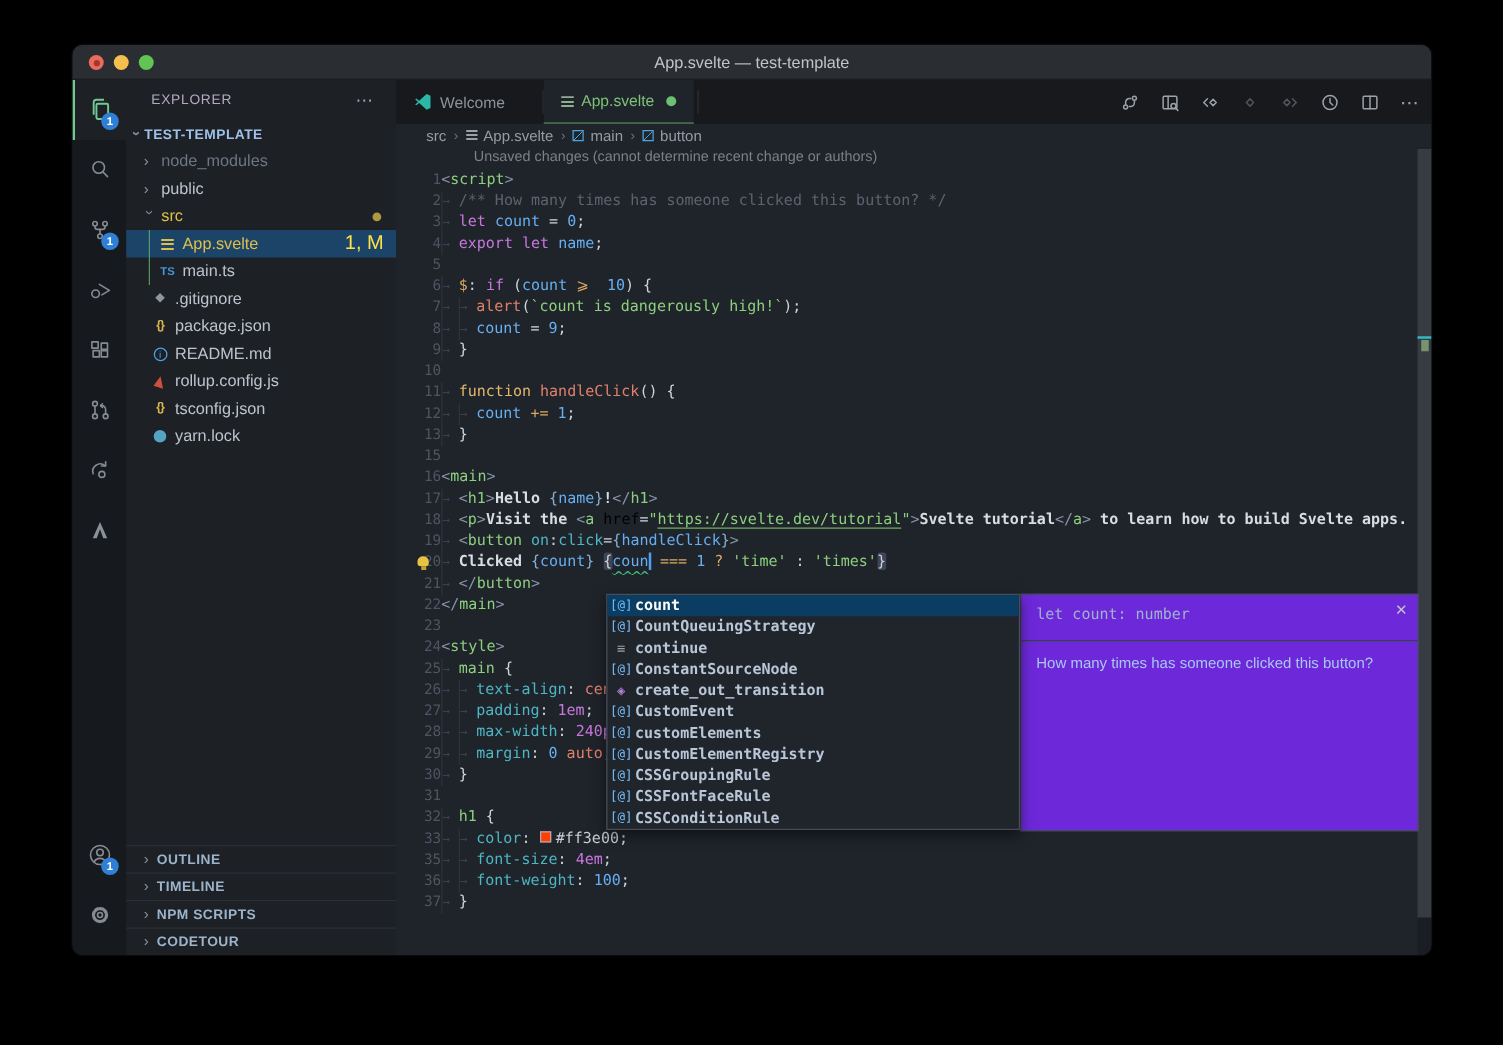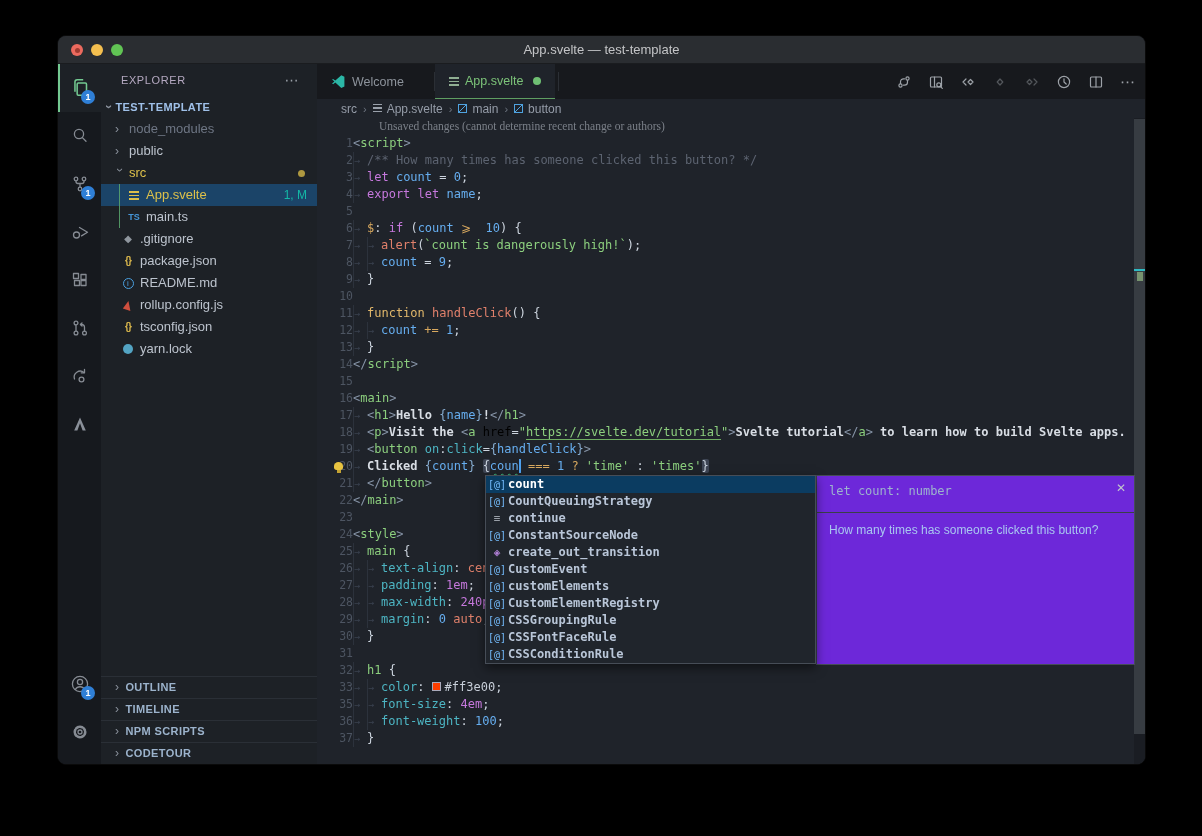--- a/index.html
+++ b/index.html
@@ -36,21 +36,21 @@
   .sb-root { height:22px; line-height:22px; font-size:11px; font-weight:bold; color:#9fc0e8; letter-spacing:.4px; }
   .sb-root .chev { display:inline-block; margin:0 4px 0 6px; color:#8a919c; transform:rotate(90deg); font-size:12px; }
   .tree-row { position:relative; height:22px; line-height:22px; font-size:13px; color:#bcc3cd;
               display:flex; align-items:center; white-space:nowrap; }
   .tree-row.selected { background:#1b4468; }
   .tree-row.dim .lbl { color:#6e7684; }
   .tree-row.modified .lbl { color:#ddc04a; }
   .tree-row .chev { color:#8a919c; width:10px; margin-right:4px; font-size:12px; display:inline-block; }
   .tree-row .chev.open { transform:rotate(90deg); }
   .tree-row .spacer { flex:1; }
-  .tree-row .badge { color:#14b8a6; font-size:12px; margin-right:10px; }
+  .tree-row .badge { color:#fde047; font-size:16px; margin-right:10px; }
   .dot-badge { width:7px; height:7px; border-radius:50%; background:#ae9840; margin-right:12px; }
   .guide { position:absolute; left:18px; top:120px; width:1px; height:44px; background:#5aa86e; opacity:.85; }
   .fico { display:inline-flex; width:14px; margin-right:5px; justify-content:center; align-items:flex-end; }
   .ic-bars { width:10px; height:9px; background:repeating-linear-gradient(to bottom,#ddc04a 0 1.6px,transparent 1.6px 3.6px); }
   .ic-ts { font-size:9px; font-weight:bold; color:#4596d8; }
   .ic-git { color:#8f969e; font-size:10px; }
   .ic-json { font-size:10px; font-weight:bold; color:#d8b64c; letter-spacing:-1px; }
   .ic-info { position:relative; width:11px; height:11px; border:1px solid #4aa0e0; border-radius:50%;
              color:#4aa0e0; font-size:8px; line-height:9px; text-align:center; }
   .ic-info::after { content:"i"; }
@@ -83,21 +83,21 @@
   .cube { position:relative; width:9px; height:9px; border:1px solid #4fa3e0;
           background:linear-gradient(135deg, transparent 46%, #4fa3e0 46%, #4fa3e0 54%, transparent 54%); }
   .bc-bars { width:9px; height:9px; background:repeating-linear-gradient(to bottom,#9aa1ab 0 1.5px,transparent 1.5px 3.4px); }
 
   
   .code { position:absolute; left:0; top:54px; width:817px; height:648px; overflow:hidden;
           font-family:"DejaVu Sans Mono", monospace; font-size:12px; }
   .code-line { position:relative; height:17px; line-height:17px; white-space:pre; display:flex; }
   .ln { width:36px; text-align:right; color:#4d5562; flex:none; font-size:11.5px; }
   .lc { position:relative; flex:none; }
-  .blame-line .lc { color:#7b8089; font-family:Liberation Serif, serif; font-size:11.5px; margin-left:26px;text-align:center; }
+  .blame-line .lc { color:#7b8089; font-family:Liberation Sans, sans-serif; font-size:11.5px; margin-left:26px;text-align:center; }
   .tab-ws { display:inline-block; width:14px; color:#3a4250; border-left:1px solid #2c323c; font-size:10px; }
   .tk-pu  { color:#8795a8; }
   .tk-tag { color:#8ccf7e; }
   .tk-kw  { color:#c678dd; }
   .tk-var { color:#66aef0; }
   .tk-num { color:#66aef0; }
   .tk-str { color:#8ccf7e; }
   .tk-strU{ color:#8ccf7e; border-bottom:1px solid #6fae62; }
   .tk-op  { color:#d9a95f; }
   .tk-w   { color:#ccd4de; }
@@ -447,21 +447,20 @@
           <div class="code-line"><span class="ln">4</span><span class="lc"><span class="tab-ws">→</span><span class="tk-kw">export</span><span class="tk-x"> </span><span class="tk-kw">let</span><span class="tk-x"> </span><span class="tk-var">name</span><span class="tk-w">;</span></span></div>
           <div class="code-line"><span class="ln">5</span><span class="lc"></span></div>
           <div class="code-line"><span class="ln">6</span><span class="lc"><span class="tab-ws">→</span><span class="tk-op">$</span><span class="tk-w">:</span><span class="tk-x"> </span><span class="tk-kw">if</span><span class="tk-x"> </span><span class="tk-w">(</span><span class="tk-var">count</span><span class="tk-x"> </span><span class="tk-op">⩾</span><span class="tk-x">  </span><span class="tk-num">10</span><span class="tk-w">)</span><span class="tk-w"> {</span></span></div>
           <div class="code-line"><span class="ln">7</span><span class="lc"><span class="tab-ws">→</span><span class="tab-ws">→</span><span class="tk-fname">alert</span><span class="tk-w">(</span><span class="tk-str">`count is dangerously high!`</span><span class="tk-w">)</span><span class="tk-w">;</span></span></div>
           <div class="code-line"><span class="ln">8</span><span class="lc"><span class="tab-ws">→</span><span class="tab-ws">→</span><span class="tk-var">count</span><span class="tk-x"> </span><span class="tk-w">=</span><span class="tk-x"> </span><span class="tk-num">9</span><span class="tk-w">;</span></span></div>
           <div class="code-line"><span class="ln">9</span><span class="lc"><span class="tab-ws">→</span><span class="tk-w">}</span></span></div>
           <div class="code-line"><span class="ln">10</span><span class="lc"></span></div>
           <div class="code-line"><span class="ln">11</span><span class="lc"><span class="tab-ws">→</span><span class="tk-fnkw">function</span><span class="tk-x"> </span><span class="tk-fname">handleClick</span><span class="tk-w">() {</span></span></div>
           <div class="code-line"><span class="ln">12</span><span class="lc"><span class="tab-ws">→</span><span class="tab-ws">→</span><span class="tk-var">count</span><span class="tk-x"> </span><span class="tk-op">+=</span><span class="tk-x"> </span><span class="tk-num">1</span><span class="tk-w">;</span></span></div>
           <div class="code-line"><span class="ln">13</span><span class="lc"><span class="tab-ws">→</span><span class="tk-w">}</span></span></div>
-          <div class="code-line"><span class="ln">14</span><span class="lc"><span class="tk-pu">&lt;/</span><span class="tk-tag">script</span><span class="tk-pu">&gt;</span></span></div>
           <div class="code-line"><span class="ln">15</span><span class="lc"></span></div>
           <div class="code-line"><span class="ln">16</span><span class="lc"><span class="tk-pu">&lt;</span><span class="tk-tag">main</span><span class="tk-pu">&gt;</span></span></div>
           <div class="code-line"><span class="ln">17</span><span class="lc"><span class="tab-ws">→</span><span class="tk-pu">&lt;</span><span class="tk-tag">h1</span><span class="tk-pu">&gt;</span><span class="tk-txt">Hello </span><span class="tk-brk">{</span><span class="tk-var">name</span><span class="tk-brk">}</span><span class="tk-txt">!</span><span class="tk-pu">&lt;/</span><span class="tk-tag">h1</span><span class="tk-pu">&gt;</span></span></div>
           <div class="code-line"><span class="ln">18</span><span class="lc"><span class="tab-ws">→</span><span class="tk-pu">&lt;</span><span class="tk-tag">p</span><span class="tk-pu">&gt;</span><span class="tk-txt">Visit the </span><span class="tk-pu">&lt;</span><span class="tk-tag">a</span><span class="tk-x"> </span><span class="tk-attr">href</span><span class="tk-w">=</span><span class="tk-str">"</span><span class="tk-strU">https://svelte.dev/tutorial</span><span class="tk-str">"</span><span class="tk-pu">&gt;</span><span class="tk-txt">Svelte tutorial</span><span class="tk-pu">&lt;/</span><span class="tk-tag">a</span><span class="tk-pu">&gt;</span><span class="tk-txt"> to learn how to build Svelte apps.</span></span></div>
           <div class="code-line"><span class="ln">19</span><span class="lc"><span class="tab-ws">→</span><span class="tk-pu">&lt;</span><span class="tk-tag">button</span><span class="tk-x"> </span><span class="tk-prop">on</span><span class="tk-w">:</span><span class="tk-prop">click</span><span class="tk-w">=</span><span class="tk-brk">{</span><span class="tk-var">handleClick</span><span class="tk-brk">}</span><span class="tk-pu">&gt;</span></span></div>
           <div class="code-line"><span class="ln">20</span><span class="lc"><span class="bulb"></span><span class="tab-ws">→</span><span class="tk-txt">Clicked </span><span class="tk-brk">{</span><span class="tk-var">count</span><span class="tk-brk">}</span><span class="tk-x"> </span><span class="tk-brkm">{</span><span class="tk-sq">coun</span><span class="cursor"></span><span class="tk-x"> </span><span class="tk-op">===</span><span class="tk-x"> </span><span class="tk-num">1</span><span class="tk-x"> </span><span class="tk-op">?</span><span class="tk-x"> </span><span class="tk-str">'time'</span><span class="tk-x"> </span><span class="tk-w">:</span><span class="tk-x"> </span><span class="tk-str">'times'</span><span class="tk-brkm">}</span></span></div>
           <div class="code-line"><span class="ln">21</span><span class="lc"><span class="tab-ws">→</span><span class="tk-pu">&lt;/</span><span class="tk-tag">button</span><span class="tk-pu">&gt;</span></span></div>
           <div class="code-line"><span class="ln">22</span><span class="lc"><span class="tk-pu">&lt;/</span><span class="tk-tag">main</span><span class="tk-pu">&gt;</span></span></div>
           <div class="code-line"><span class="ln">23</span><span class="lc"></span></div>
           <div class="code-line"><span class="ln">24</span><span class="lc"><span class="tk-pu">&lt;</span><span class="tk-tag">style</span><span class="tk-pu">&gt;</span></span></div>

